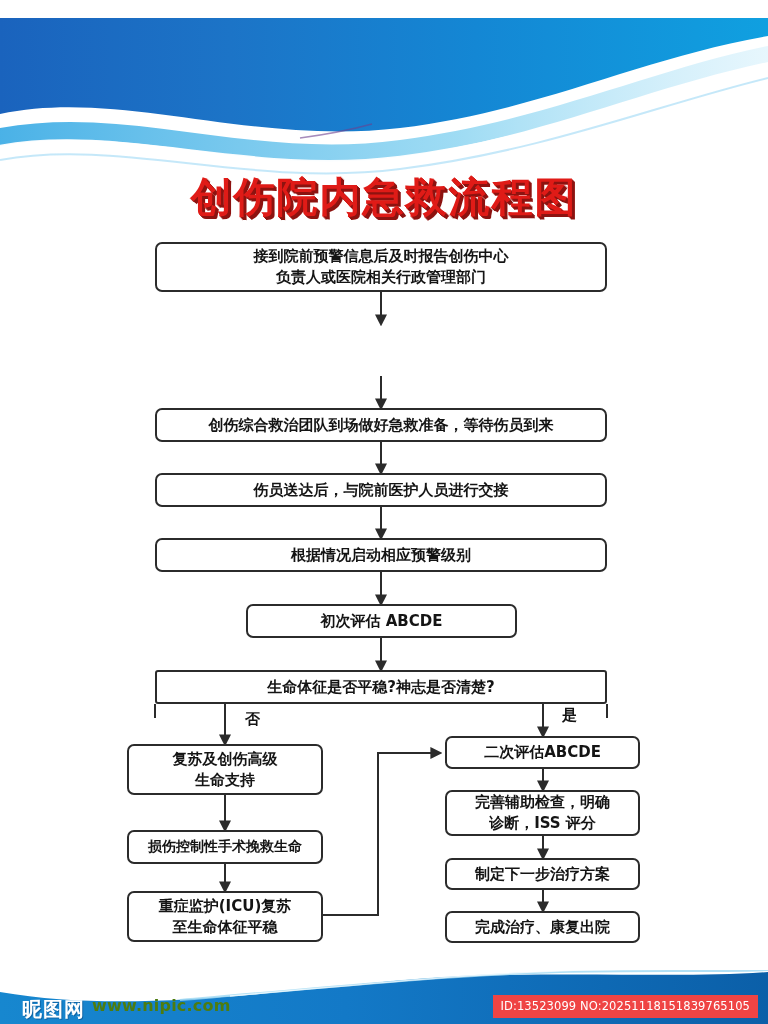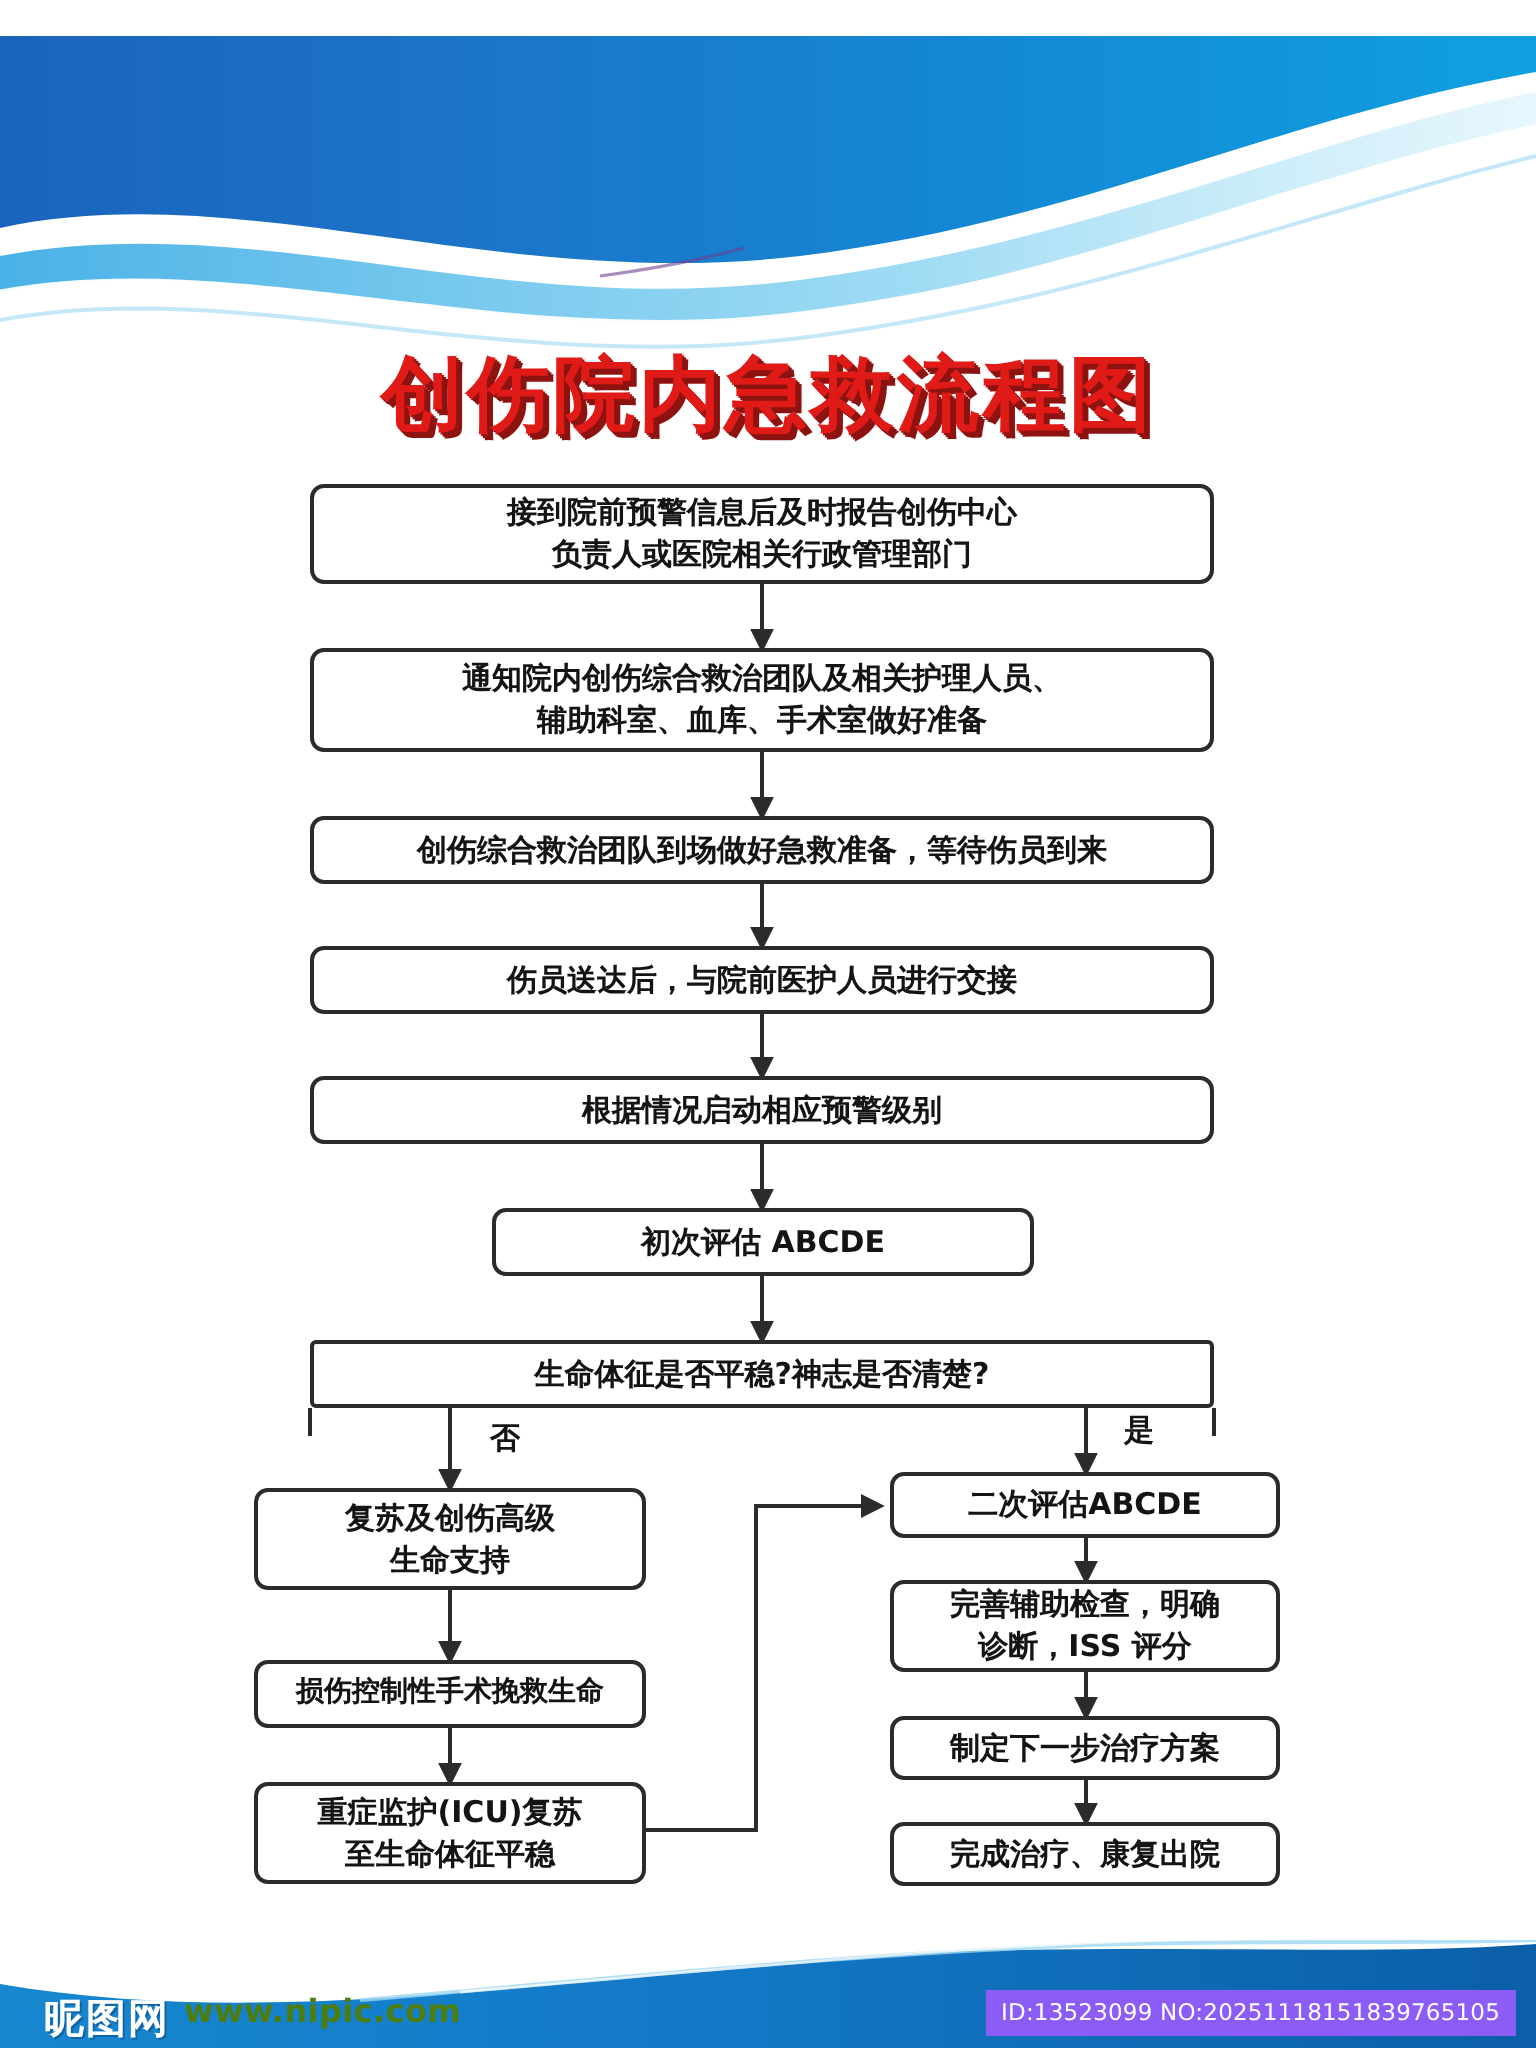--- a/index.html
+++ b/index.html
@@ -67,21 +67,21 @@
     font-size: 16px;
     font-weight: bold;
     color: #4d7c0f;
     letter-spacing: .2px;
   }
 
   .idbox {
     position: absolute;
     right: 10px;
     top: 977px;
-    background: #8b5cf6;
+    background: #ef4444;
     color: #ffffff;
     font-size: 11.5px;
     letter-spacing: .1px;
     padding: 4px 8px 5px 8px;
     z-index: 6;
     white-space: nowrap;
     font-family: "DejaVu Sans", "Liberation Sans", sans-serif;
   }
 
   
@@ -233,26 +233,20 @@
     <div class="branch-label" style="left:245px; top:692px;">否</div>
     <div class="branch-label" style="left:562px; top:688px;">是</div>
 
     <div class="node" style="left:155px; top:224px; width:452px; height:50px; font-size:15px;">
       <div>
         <span class="ln">接到院前预警信息后及时报告创伤中心</span>
         <span class="ln">负责人或医院相关行政管理部门</span>
       </div>
     </div>
 
-    <div class="node" style="left:155px; top:306px; width:452px; height:52px; font-size:15px;">
-      <div>
-        <span class="ln">通知院内创伤综合救治团队及相关护理人员、</span>
-        <span class="ln">辅助科室、血库、手术室做好准备</span>
-      </div>
-    </div>
 
     <div class="node" style="left:155px; top:390px; width:452px; height:34px; font-size:15px;">
       <div>
         <span class="ln">创伤综合救治团队到场做好急救准备，等待伤员到来</span>
       </div>
     </div>
 
     <div class="node" style="left:155px; top:455px; width:452px; height:34px; font-size:15px;text-align:right;">
       <div>
         <span class="ln">伤员送达后，与院前医护人员进行交接</span>

